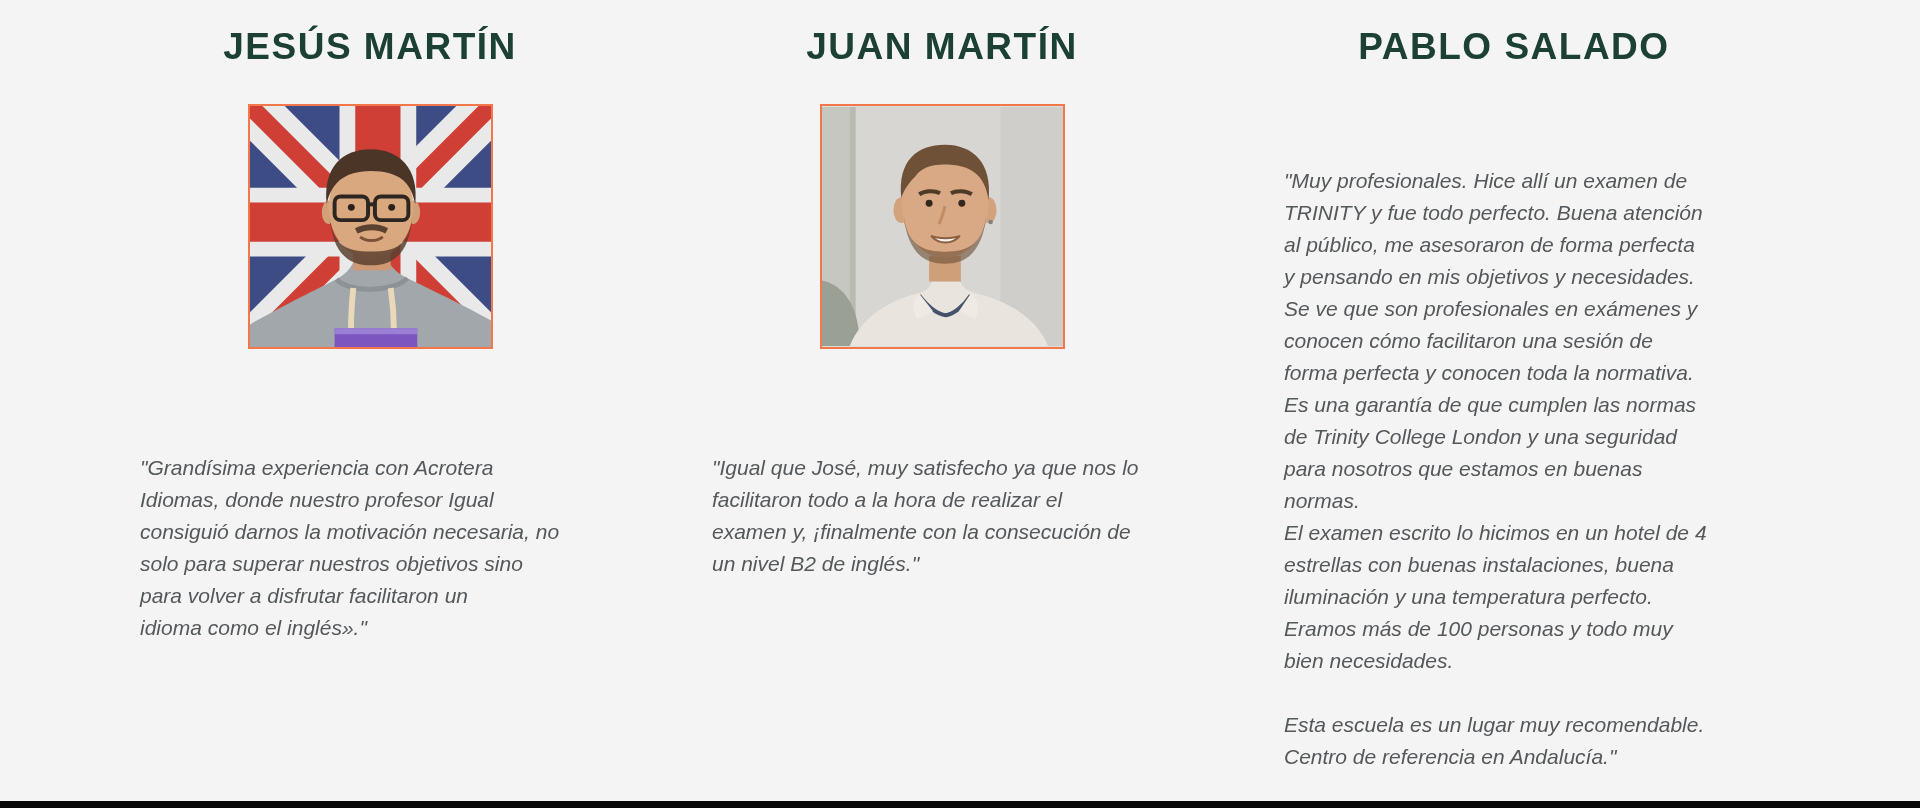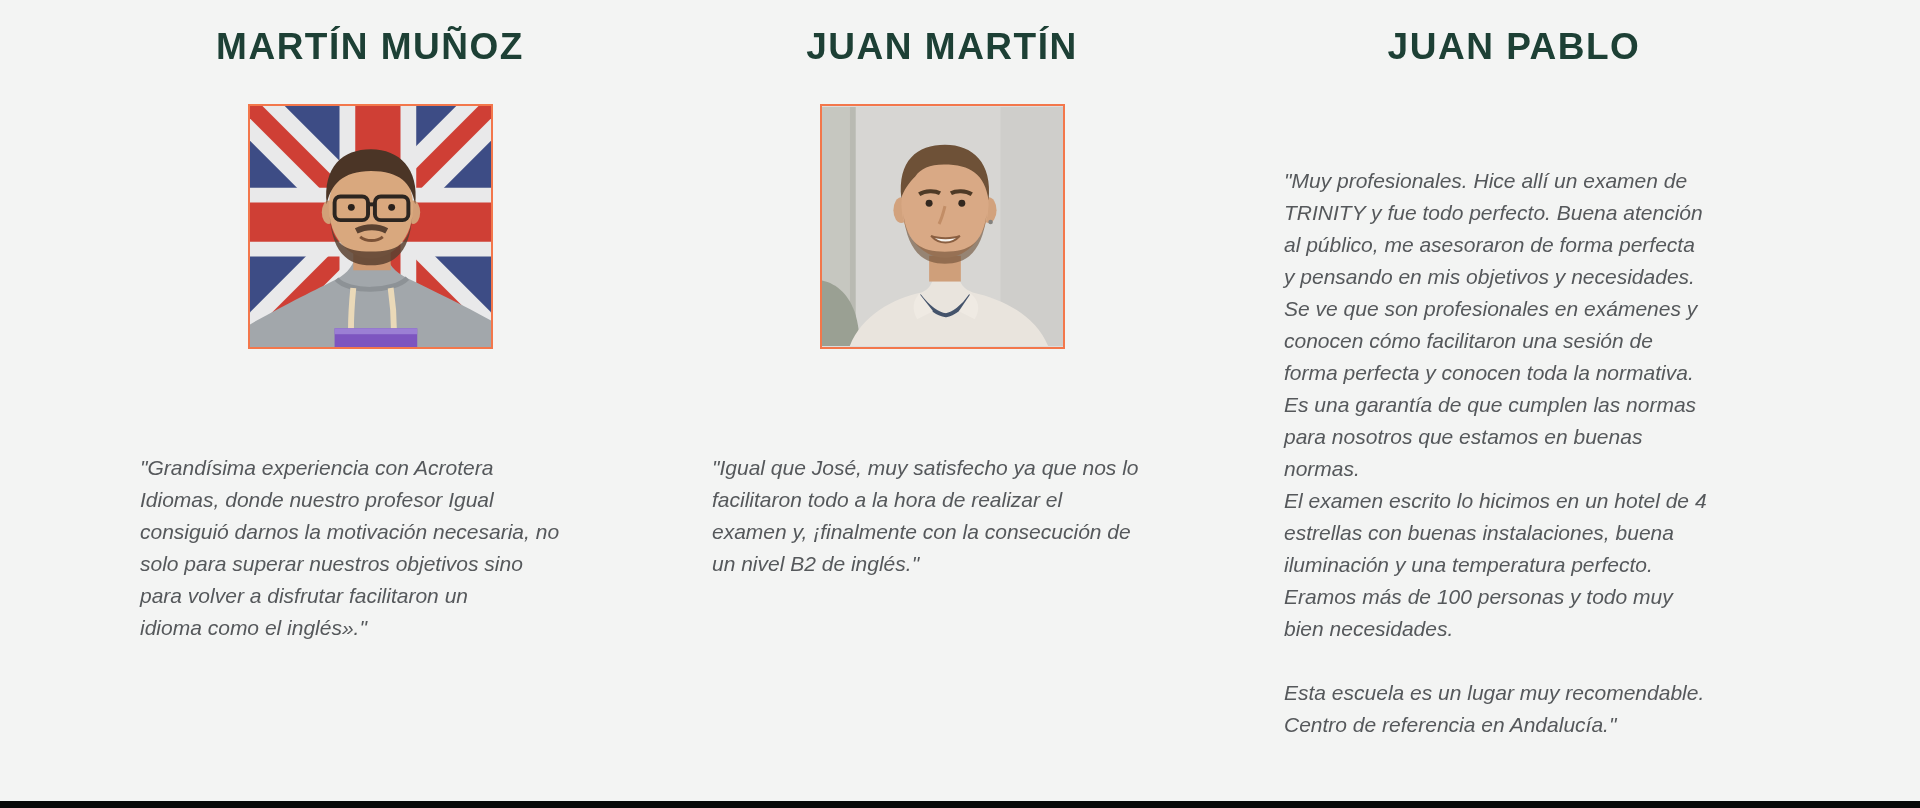--- a/index.html
+++ b/index.html
@@ -57,21 +57,21 @@
     background: #070707;
   }
 </style>
 </head>
 <body>
 
 <div class="screen">
   <div class="row">
 
     <section class="col">
-      <h2 class="name">MARTÍN MUÑOZ</h2>
+      <h2 class="name">JESÚS MARTÍN</h2>
       <div class="photo">
         <svg viewBox="0 0 245 245" xmlns="http://www.w3.org/2000/svg">
 
           <rect width="245" height="245" fill="#3d4c85"></rect>
           <path d="M0,0 L245,245" stroke="#e9e9ea" stroke-width="50"></path>
           <path d="M245,0 L0,245" stroke="#e9e9ea" stroke-width="50"></path>
           <path d="M0,0 L245,245" stroke="#cf3f35" stroke-width="18"></path>
           <path d="M245,0 L0,245" stroke="#cf3f35" stroke-width="18"></path>
           <path d="M130,0 V245" stroke="#e9e9ea" stroke-width="78"></path>
           <path d="M0,118 H245" stroke="#e9e9ea" stroke-width="70"></path>
@@ -153,30 +153,31 @@
       </div>
       <div class="quote">
           <div class="line">"Igual que José, muy satisfecho ya que nos lo</div>
           <div class="line">facilitaron todo a la hora de realizar el</div>
           <div class="line">examen y, ¡finalmente con la consecución de</div>
           <div class="line">un nivel B2 de inglés."</div>
         </div>
     </section>
 
     <section class="col">
-      <h2 class="name">JUAN PABLO</h2>
+      <h2 class="name">PABLO SALADO</h2>
       <div class="quote quote-juan">
           <div class="line">"Muy profesionales. Hice allí un examen de</div>
           <div class="line">TRINITY y fue todo perfecto. Buena atención</div>
           <div class="line">al público, me asesoraron de forma perfecta</div>
           <div class="line">y pensando en mis objetivos y necesidades.</div>
           <div class="line">Se ve que son profesionales en exámenes y</div>
           <div class="line">conocen cómo facilitaron una sesión de</div>
           <div class="line">forma perfecta y conocen toda la normativa.</div>
           <div class="line">Es una garantía de que cumplen las normas</div>
+          <div class="line">de Trinity College London y una seguridad</div>
           <div class="line">para nosotros que estamos en buenas</div>
           <div class="line">normas.</div>
           <div class="line">El examen escrito lo hicimos en un hotel de 4</div>
           <div class="line">estrellas con buenas instalaciones, buena</div>
           <div class="line">iluminación y una temperatura perfecto.</div>
           <div class="line">Eramos más de 100 personas y todo muy</div>
           <div class="line">bien necesidades.</div>
           <div class="line">&nbsp;</div>
           <div class="line">Esta escuela es un lugar muy recomendable.</div>
           <div class="line">Centro de referencia en Andalucía."</div>

